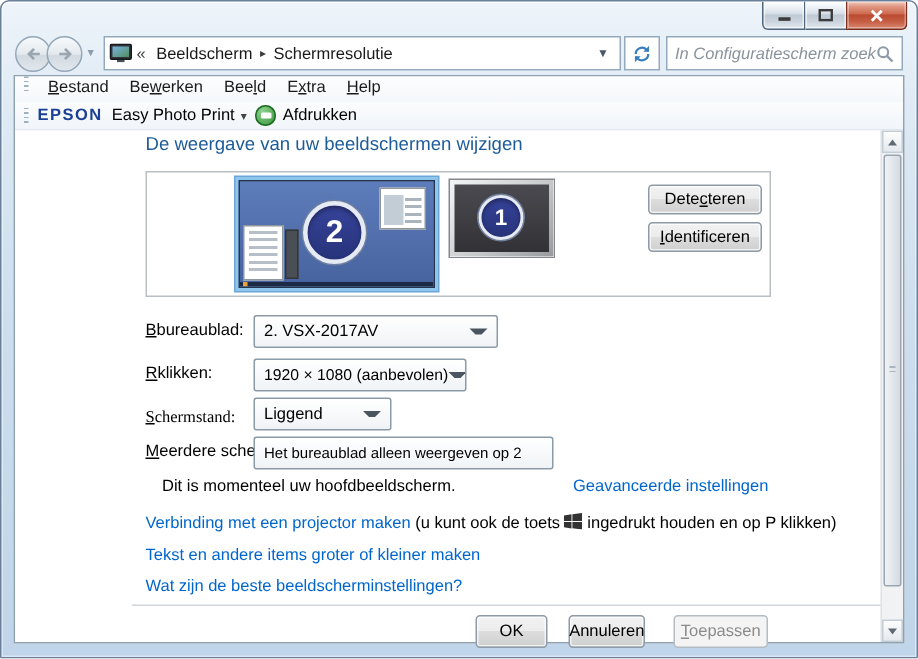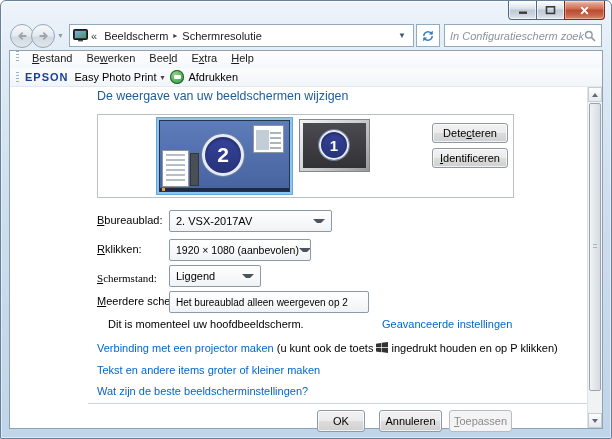--- a/index.html
+++ b/index.html
@@ -99,21 +99,21 @@
   .c3 { top:178px; width:92px; }  .l3 { top:185px;font-family:Liberation Serif, serif; }
   .c4 { top:204px; width:200px; font-size:10px;gap:32px; }  .l4 { top:208px; }
   .status-text { position:absolute; left:72px; top:231px;margin-left:26px; }
   a.link { color:#0066cc; text-decoration:none; white-space:nowrap; }
   .advanced { position:absolute; left:372px; top:231px; }
   .projector-row { position:absolute; left:87px; top:255px; white-space:nowrap; }
   .link-row2 { position:absolute; left:87px; top:277px; }
   .link-row3 { position:absolute; left:87px; top:298px; }
   .hsep { position:absolute; left:78px; top:316px; width:502px; height:1px; background:#d0d5da; }
   .btn-ok { position:absolute; left:307px; top:323px; width:48px; height:22px; }
-  .btn-cancel { position:absolute; left:369px; top:323px; width:63px; height:22px; }
+  .btn-cancel { position:absolute; left:369px; top:323px; width:51px; height:22px; }
   .btn-apply { position:absolute; left:439px; top:323px; width:63px; height:22px;
     color:#8b8b8b; background:#f4f4f4; border-color:#b5bcc2; box-shadow:none; }
   
   .scrollbar { position:absolute; top:36px; right:0; bottom:0; width:15px; background:#f1f2f4; border-left:1px solid #e0e3e6; }
   .sb-btn { position:absolute; left:0; right:0; height:15px; background:linear-gradient(180deg,#fdfdfd,#e5e9ee);
     border:1px solid #c3cdd6; display:flex; align-items:center; justify-content:center; }
   .sb-up { top:0; } .sb-down { bottom:0; }
   .tri-up { width:0; height:0; border-left:3.5px solid transparent; border-right:3.5px solid transparent; border-bottom:4px solid #606a75; }
   .tri-down { width:0; height:0; border-left:3.5px solid transparent; border-right:3.5px solid transparent; border-top:4px solid #606a75; }
   .sb-thumb { position:absolute; left:1px; right:1px; top:16px; height:288px; border:1px solid #9aa5b1; border-radius:2px;

